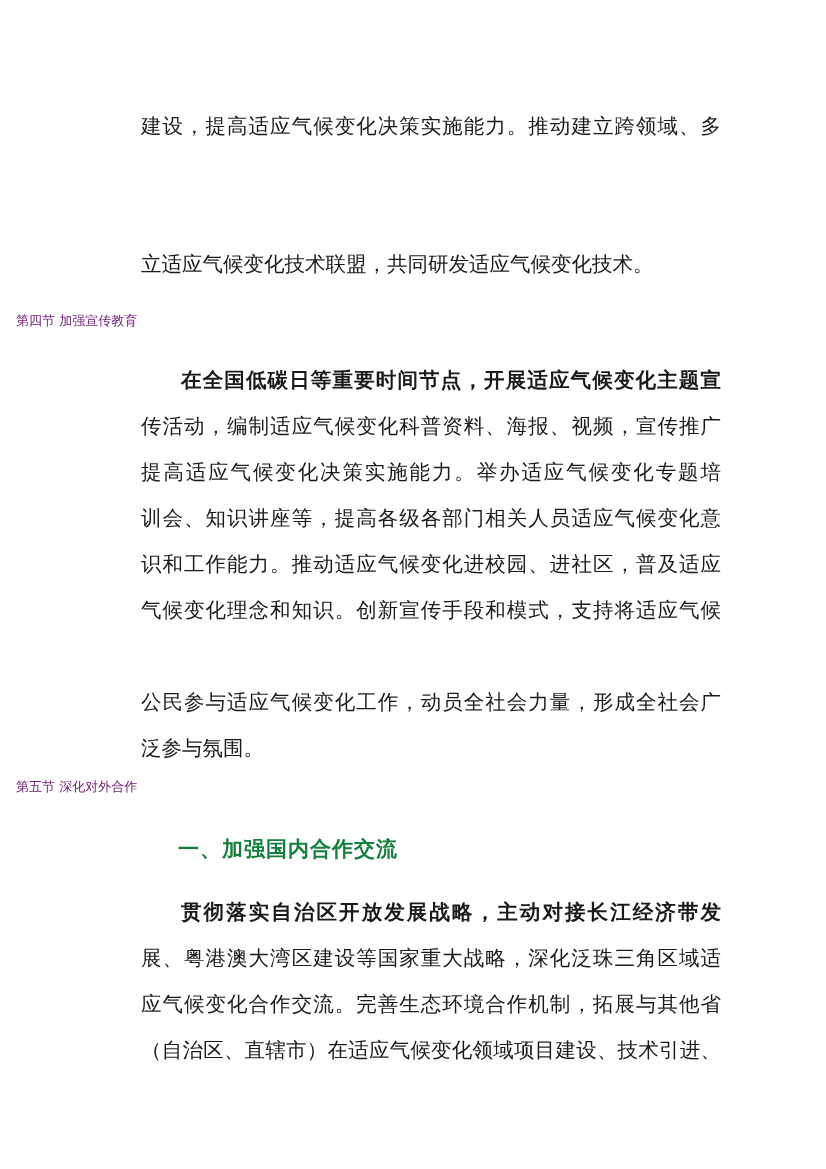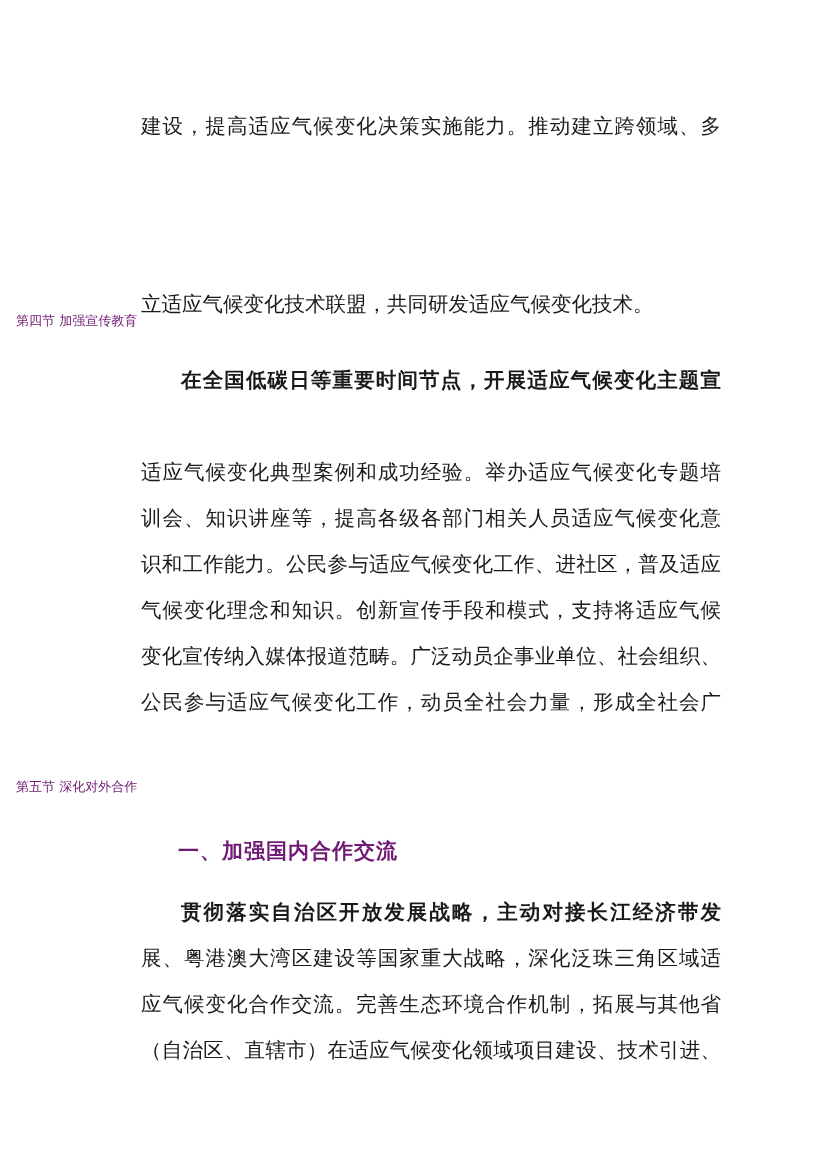--- a/index.html
+++ b/index.html
@@ -28,21 +28,20 @@
       width: 580px;
       font-size: 20.5px;
       line-height: 24px;
       white-space: nowrap;
       text-align: justify;
       text-align-last: justify;
       letter-spacing: 0;
     }
     .line.last {
       text-align-last: left;
-      margin-top: 40px;
     }
     .line.indent {
       left: 165px;
       width: 540px;
       font-weight: bold;
     }
     .heading-center {
       position: absolute;
       left: 0;
       width: 826px;
@@ -51,42 +50,43 @@
       line-height: 22px;
       font-family: "DejaVu Serif", "Liberation Serif", serif;
       color: #701a75;
     }
     .heading-bold {
       position: absolute;
       left: 162px;
       font-size: 21px;
       line-height: 26px;
       font-weight: bold;
-      font-family: Liberation Serif, serif;
-      color: #701a75;
+      font-family: Liberation Mono, monospace;
+      color: #15803d;
       letter-spacing: 1px;
     }
   </style>
 </head>
 <body>
 
 <div class="page">
 
   <div class="line" style="top:114px">建设，提高适应气候变化决策实施能力。推动建立跨领域、多</div>
   <div class="line last" style="top:252px">立适应气候变化技术联盟，共同研发适应气候变化技术。</div>
 
   <div class="heading-center" style="top:310px">第四节 加强宣传教育</div>
 
   <div class="line indent" style="top:368px">在全国低碳日等重要时间节点，开展适应气候变化主题宣</div>
-  <div class="line" style="top:460px">适应气候变化典型案例和成功经验。举办适应气候变化专题培</div>
+  <div class="line" style="top:414px">传活动，编制适应气候变化科普资料、海报、视频，宣传推广</div>
+  <div class="line" style="top:460px">提高适应气候变化决策实施能力。举办适应气候变化专题培</div>
   <div class="line" style="top:506px">训会、知识讲座等，提高各级各部门相关人员适应气候变化意</div>
-  <div class="line" style="top:552px">识和工作能力。公民参与适应气候变化工作、进社区，普及适应</div>
+  <div class="line" style="top:552px">识和工作能力。推动适应气候变化进校园、进社区，普及适应</div>
   <div class="line" style="top:598px">气候变化理念和知识。创新宣传手段和模式，支持将适应气候</div>
-  <div class="line" style="top:644px">变化宣传纳入媒体报道范畴。广泛动员企事业单位、社会组织、</div>
   <div class="line" style="top:690px">公民参与适应气候变化工作，动员全社会力量，形成全社会广</div>
+  <div class="line last" style="top:736px">泛参与氛围。</div>
 
   <div class="heading-center" style="top:776px">第五节 深化对外合作</div>
 
   <div class="heading-bold" style="top:838px">一、加强国内合作交流</div>
 
   <div class="line indent" style="top:900px">贯彻落实自治区开放发展战略，主动对接长江经济带发</div>
   <div class="line" style="top:992px">应气候变化合作交流。完善生态环境合作机制，拓展与其他省</div>
   <div class="line" style="top:946px">展、粤港澳大湾区建设等国家重大战略，深化泛珠三角区域适</div>
   <div class="line" style="top:1038px">（自治区、直辖市）在适应气候变化领域项目建设、技术引进、</div>
 

